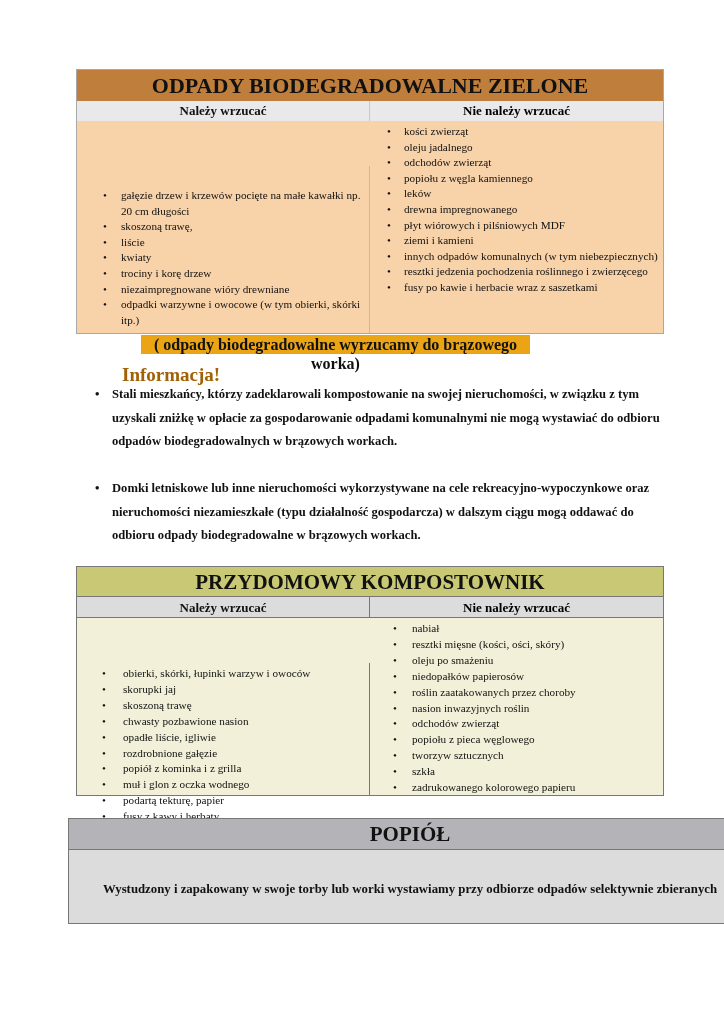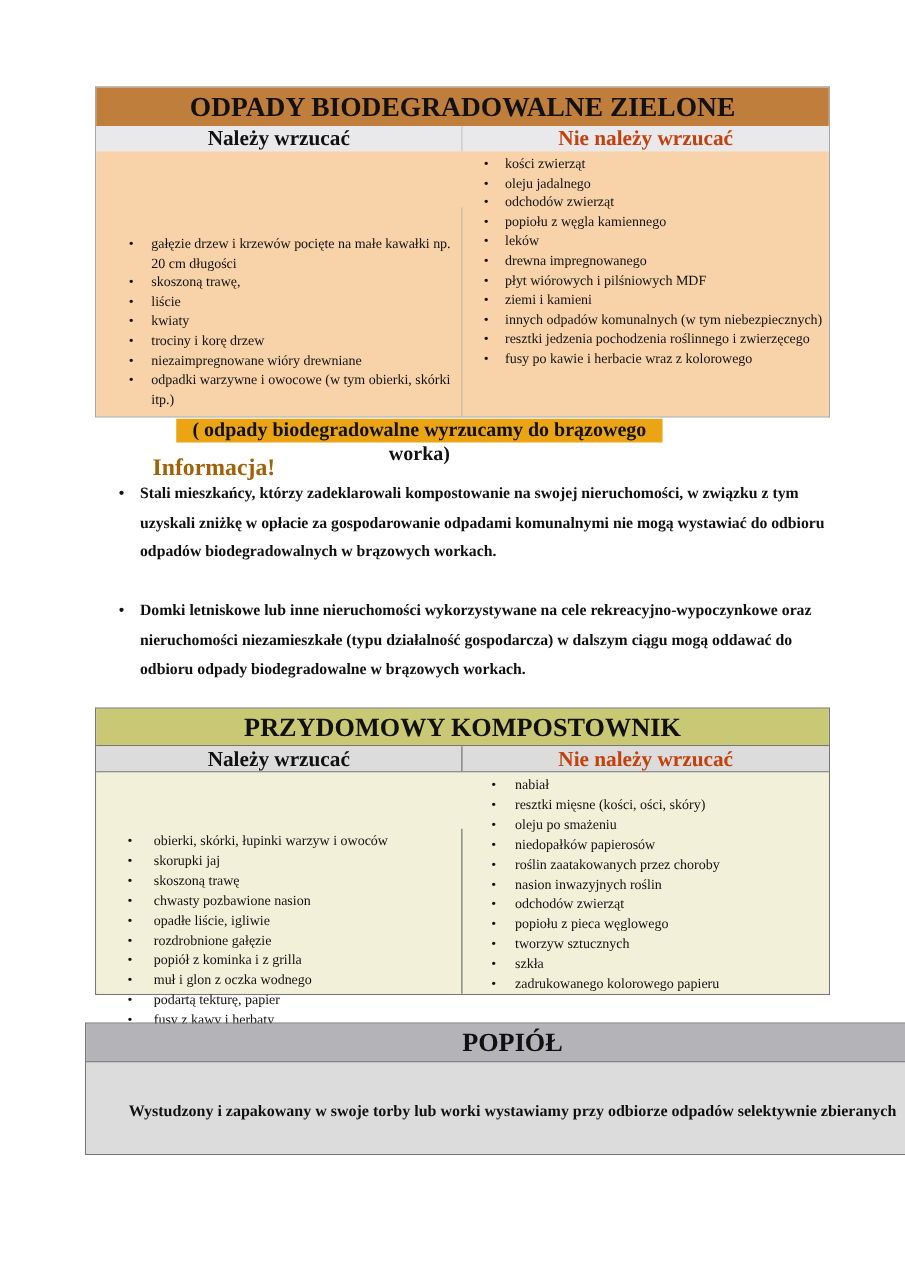--- a/index.html
+++ b/index.html
@@ -7,26 +7,26 @@
     body { position: relative; font-family: "Liberation Serif", "DejaVu Serif", serif; color: #111; }
 
     .table { position: absolute; left: 76px; width: 588px; border: 1px solid #a8a8a8; }
     .t1 { top: 69px; }
     .t2 { top: 566px; border-color: #777; }
 
     .title-row { text-align: center; font-weight: bold; color: #111; }
     .t1 .title-row { background: #c07e3c; height: 31px; line-height: 31px; font-size: 22px; }
     .t2 .title-row { background: #c8c875; height: 30px; line-height: 30px; font-size: 21px; border-bottom: 1px solid #777; }
 
-    .hdr-row { display: flex; background: #e9e9ec; height: 20px; line-height: 20px; font-size: 17px; font-weight: bold; }
+    .hdr-row { display: flex; background: #e9e9ec; height: 20px; line-height: 20px; font-size: 13px; font-weight: bold; }
     .t2 .hdr-row { background: #dcdcdc; height: 21px; line-height: 21px; border-bottom: 1px solid #777; }
     .hdr-row .cell { flex: 0 0 50%; text-align: center; }
     .hdr-row .cell.left { border-right: 1px solid #c8c8c8; }
     .t2 .hdr-row .cell.left { border-right: 1px solid #777; }
-    .hdr-row .neg { color: #c2410c; }
+    .hdr-row .neg { color: #000000; }
 
     .body-row { display: flex; }
     .t1 .body-row { background: #f8d2a8; height: 212px; }
     .t2 .body-row { background: #f2f0d8; height: 177px; }
     .body-row .col { flex: 0 0 50%; }
     .body-row .col.left { border-right: 1px solid #c8b8a0; margin-top: 45px; }
     .t2 .body-row .col.left { border-right: 1px solid #777; }
 
     ul.items { list-style: none; font-size: 11.2px; line-height: 15.6px; }
     .t2 ul.items { line-height: 15.9px; }
@@ -81,21 +81,21 @@
         <li>kości zwierząt</li>
         <li>oleju jadalnego</li>
         <li>odchodów zwierząt</li>
         <li>popiołu z węgla kamiennego</li>
         <li>leków</li>
         <li>drewna impregnowanego</li>
         <li>płyt wiórowych i pilśniowych MDF</li>
         <li>ziemi i kamieni</li>
         <li>innych odpadów komunalnych (w tym niebezpiecznych)</li>
         <li>resztki jedzenia pochodzenia roślinnego i zwierzęcego</li>
-        <li>fusy po kawie i herbacie wraz z kolorowego</li>
+        <li>fusy po kawie i herbacie wraz z saszetkami</li>
       </ul>
     </div>
   </div>
 </div>
 
 <div class="banner">( odpady biodegradowalne wyrzucamy do brązowego worka)</div>
 
 <div class="info-title">Informacja!</div>
 
 <div class="info-list info1">

